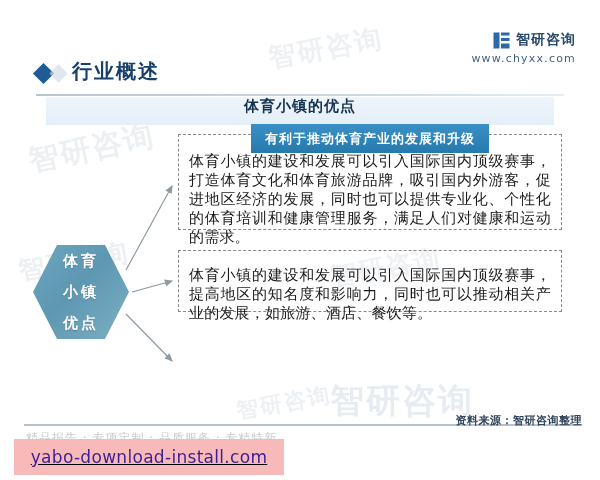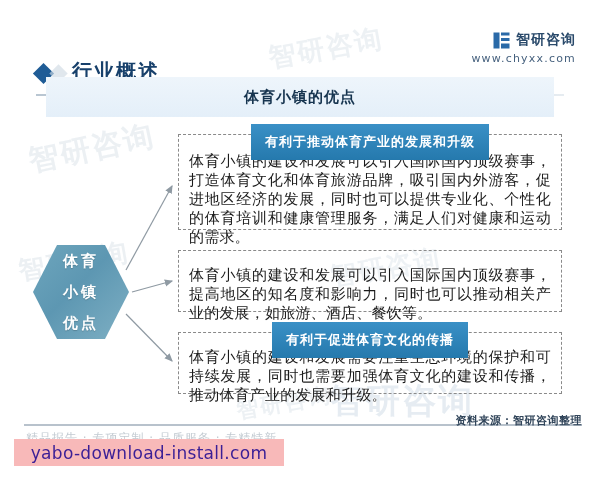--- a/index.html
+++ b/index.html
@@ -110,25 +110,25 @@
     margin-top: 3px;
     font-size: 11px;
     color: #4a6customize;
     color: #46617e;
     letter-spacing: 1.2px;
   }
 
   
   .main-title {
     position: absolute;
-    left: 46px; top: 77px;
-    width: 508px; height: 40px;
+    left: 46px; top: 97px;
+    width: 508px; height: 28px;
     background: linear-gradient(to bottom, #eef5fb, #e4eff9);
     display: flex;
-    align-items: center;
+    align-items: flex-start;
     justify-content: center;
   }
   .main-title span {
     font-size: 15px;
     font-weight: bold;
     color: #16344f;
     letter-spacing: 1px;
   }
 
   
@@ -169,21 +169,21 @@
     border: 1.4px dashed #8a8a8a;
     box-sizing: border-box;
     background: transparent;
   }
   #box0 { top: 134px; height: 96px; }
   #box1 { top: 250px; height: 62px; }
   #box2 { top: 332px; height: 62px; }
 
   .box-head {
     position: absolute;
-    height: 36px;
+    height: 29px;
     left: 50%;
     transform: translateX(-50%);
     top: -11px;
     background: linear-gradient(to bottom, #3a90c6, #2579ad);
     display: flex;
     align-items: center;
     justify-content: center;
     padding: 0 14px;
     box-sizing: border-box;
     white-space: nowrap;
@@ -225,25 +225,26 @@
     font-weight: bold;
     color: #31455a;
     letter-spacing: .5px;
     margin-left: 28px;
   }
 
   
   .overlay {
     position: absolute;
     left: 14px; top: 439px;
-    width: 270px; height: 27px;
+    width: 270px; height: 36px;
     background: #f8b9b9;
     display: flex;
     align-items: center;
     justify-content: center;
+    text-decoration: underline;
   }
   .overlay span {
     font-size: 17px;
     color: #3b1f96;
     letter-spacing: .3px;
   }
 </style>
 </head>
 <body>
 
@@ -303,26 +304,20 @@
     <div class="box-head">
       <span>有利于推动体育产业的发展和升级</span>
     </div>
     <div class="box-body">体育小镇的建设和发展可以引入国际国内顶级赛事，打造体育文化和体育旅游品牌，吸引国内外游客，促进地区经济的发展，同时也可以提供专业化、个性化的体育培训和健康管理服务，满足人们对健康和运动的需求。</div>
   </div>
 
   <div class="box" id="box1">
     <div class="box-body">体育小镇的建设和发展可以引入国际国内顶级赛事，提高地区的知名度和影响力，同时也可以推动相关产业的发展，如旅游、酒店、餐饮等。</div>
   </div>
 
-  <div class="box" id="box2">
-    <div class="box-head">
-      <span>有利于促进体育文化的传播</span>
-    </div>
-    <div class="box-body">体育小镇的建设和发展需要注重生态环境的保护和可持续发展，同时也需要加强体育文化的建设和传播，推动体育产业的发展和升级。</div>
-  </div>
 
   <div class="footer-rule"></div>
   <div class="footer-tag">精品报告 · 专项定制 · 品质服务 · 专精特新</div>
   <div class="source-note">资料来源：智研咨询整理</div>
 
   <div class="overlay">
     <span>yabo-download-install.com</span>
   </div>
 
 </div>

